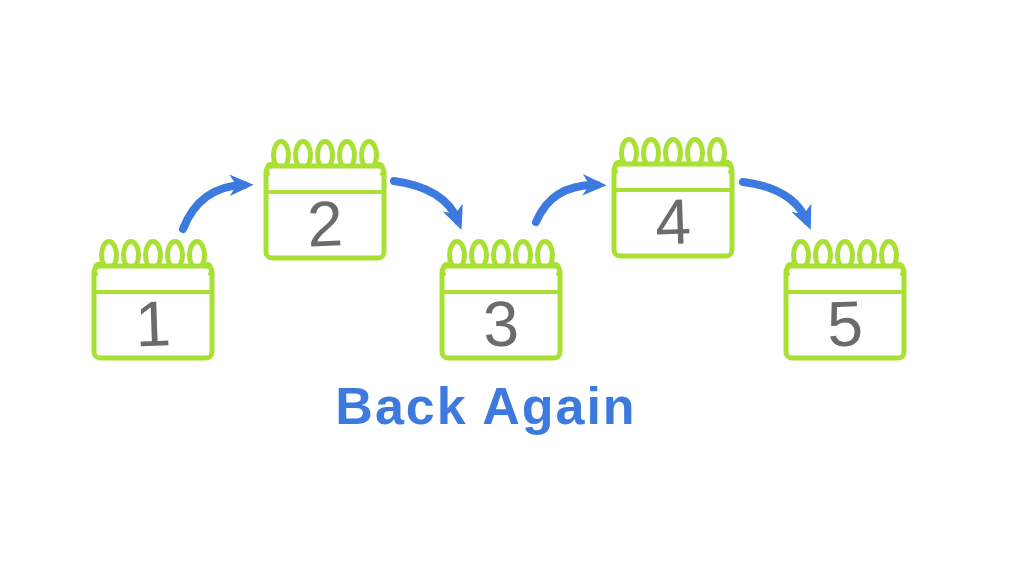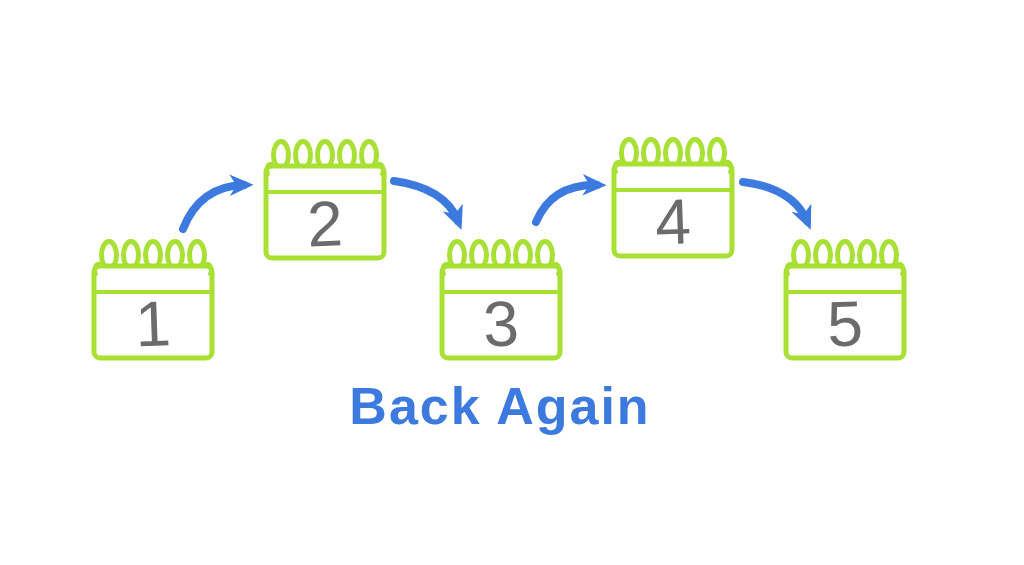--- a/index.html
+++ b/index.html
@@ -63,21 +63,21 @@
     transform: rotate(-2deg);
     user-select: none;
   }
   .cal1 { left: 91px;  top: 238px; }
   .cal2 { left: 263px; top: 138px; }
   .cal3 { left: 439px; top: 238px; }
   .cal4 { left: 611px; top: 136px; }
   .cal5 { left: 783px; top: 238px; }
   .caption {
     position: absolute;
-    left: 500px;
+    left: 486px;
     top: 376px;
     transform: translateX(-50%);
     font-size: 52px;
     font-weight: bold;
     letter-spacing: 2px;
     color: var(--blue, #3d7ae0);
     white-space: nowrap;
     user-select: none;
   }
 </style>

